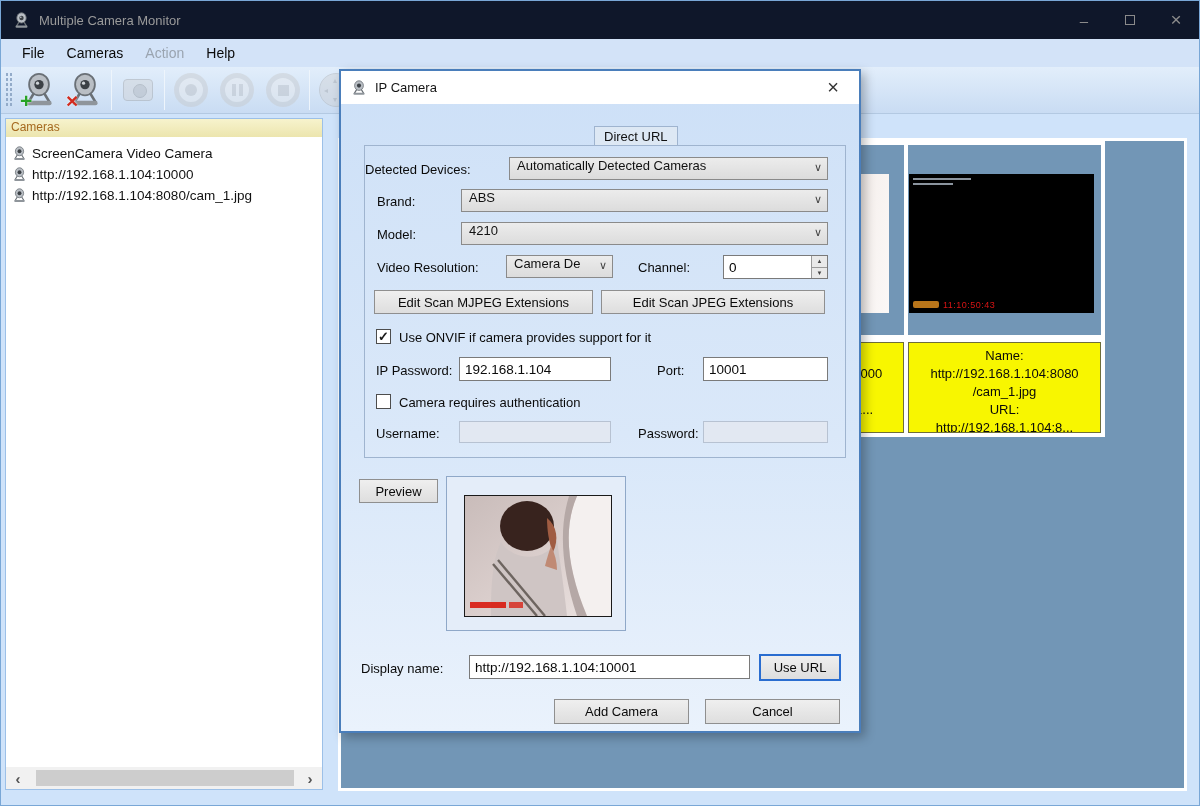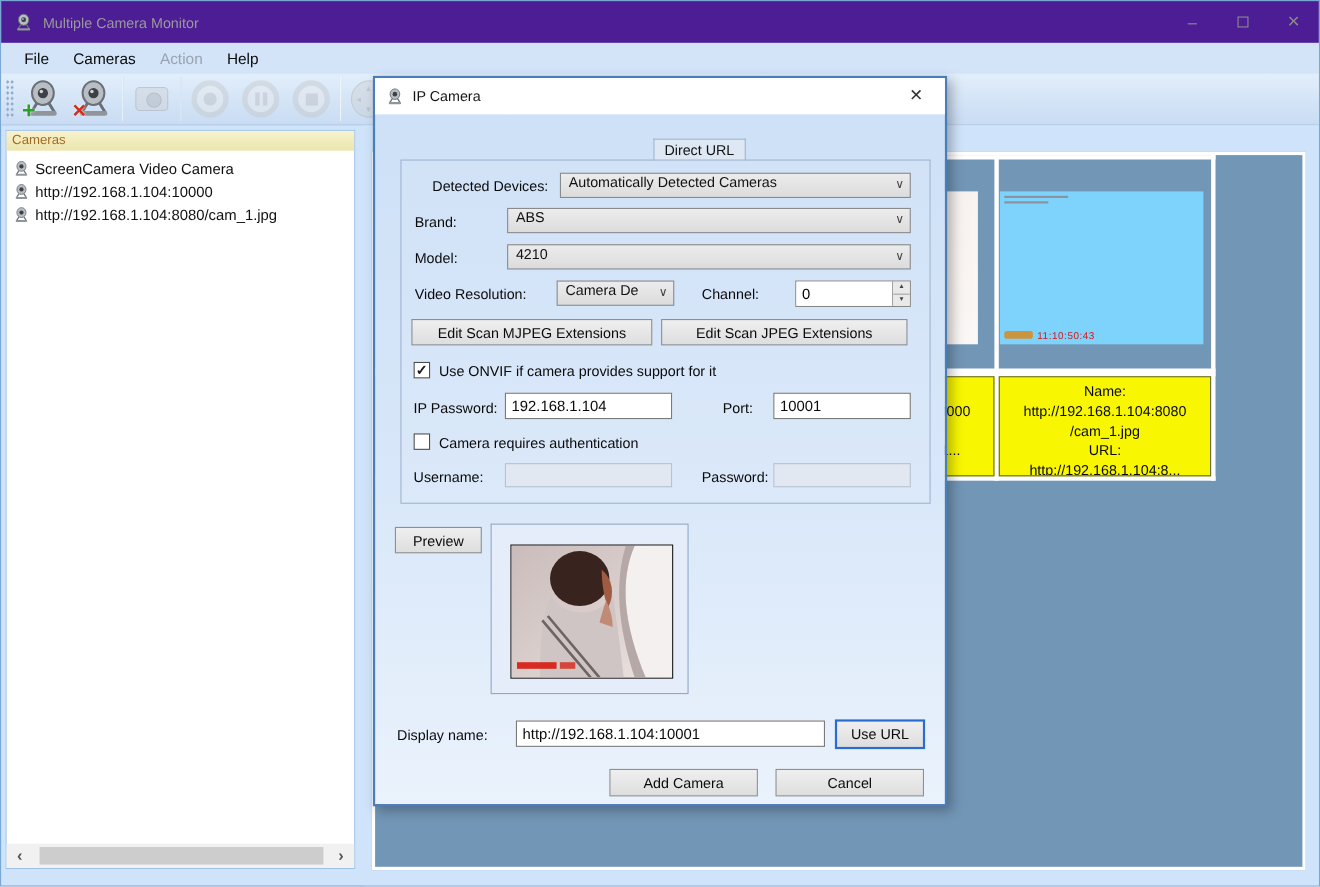--- a/index.html
+++ b/index.html
@@ -1,20 +1,20 @@
 <!DOCTYPE html>
 <html><head>
 <meta charset="utf-8">
 <style>
   * { margin:0; padding:0; box-sizing:border-box; }
   html,body { width:1200px; height:806px; font-family:"Liberation Sans", sans-serif; font-size:13px; color:#111; }
   .window { position:relative; width:1200px; height:806px; background:#cfe3fa; border:1px solid #79a7d6; overflow:hidden; }
 
   
-  .titlebar { position:absolute; left:0; top:0; width:100%; height:38px; background:#4c1d95; display:flex; align-items:center; }
+  .titlebar { position:absolute; left:0; top:0; width:100%; height:38px; background:#0f172a; display:flex; align-items:center; }
   .titlebar .app-icon { margin-left:12px; }
   .titlebar .title { margin-left:9px; color:#9a9a9a; font-size:13px; }
   .win-controls { position:absolute; right:0; top:0; height:38px; display:flex; }
   .win-btn { width:46px; height:38px; display:flex; align-items:center; justify-content:center; color:#8b8b8b; font-size:15px; }
   .max-glyph { width:10px; height:10px; border:1px solid #8b8b8b; }
 
   
   .menubar { position:absolute; left:0; top:38px; width:100%; height:28px; background:#d3e3f8; display:flex; align-items:center; padding-left:10px; }
   .menu-item { padding:4px 11px; font-size:14px; color:#0a0a0a; }
   .menu-item.disabled { color:#9aa4b0; }
@@ -47,21 +47,21 @@
   .h-scroll { height:22px; background:#f1f1f1; display:flex; align-items:center; }
   .scroll-arrow { width:24px; height:22px; display:flex; align-items:center; justify-content:center; color:#555; font-size:15px; font-weight:bold; }
   .scroll-thumb { height:16px; width:258px; background:#cdcdcd; margin-left:6px; }
 
   
   .main-viewport { position:absolute; left:330px; top:113px; right:0; bottom:0; background:#cfe3fa; }
   .grid-frame { position:absolute; left:7px; top:24px; width:849px; height:653px; background:#7296b6; border:3px solid #ffffff; }
   .gline { position:absolute; background:#ffffff; }
   .video-cell { position:absolute; overflow:hidden; }
   .video-pink { background:linear-gradient(100deg,#d9c4bd 0%,#e9dcd7 45%,#f5efec 75%,#fbf8f7 100%); }
-  .video-black { background:#7dd3fc; }
+  .video-black { background:#000000; }
   .conn-line { position:absolute; height:2px; background:#8b949e; }
   .overlay-brand { position:absolute; left:4px; bottom:5px; width:26px; height:7px; border-radius:2px; background:#d98a1f; opacity:.85; filter:blur(.4px); }
   .overlay-time { position:absolute; left:34px; bottom:3px; color:#d81414; font-size:9px; letter-spacing:.5px; }
   .info-cell { position:absolute; background:#f8f600; border:1px solid #6e6e3a; text-align:center; font-size:13px; line-height:18px; padding-top:4px; color:#0a0a0a; overflow:hidden; }
 
   
   .dialog { position:absolute; left:338px; top:68px; width:522px; height:664px; border:2px solid #4a7ebb;
     background:linear-gradient(#cde0f7 0%, #d8e7f9 55%, #eaf2fc 100%); box-shadow:4px 4px 10px rgba(0,0,0,.28); }
   .dlg-titlebar { position:absolute; left:0; top:0; width:100%; height:33px; background:#ffffff; display:flex; align-items:center; }
   .dlg-titlebar .app-icon { margin-left:10px; }
@@ -281,21 +281,21 @@
       </span>
       <span class="dlg-title">IP Camera</span>
       <div class="dlg-close">
           <span>×</span>
         </div>
     </div>
 
     <div class="tab inactive" style="left:253px; top:55px;">Direct URL</div>
 
     <div class="tab-panel">
-      <span class="f-label" style="left:0; top:16px;margin-left:28px;">Detected Devices:</span>
+      <span class="f-label" style="left:0; top:16px;">Detected Devices:</span>
       <div class="combo" style="left:144px; top:11px; width:319px;">
         <span>Automatically Detected Cameras</span>
         <span class="chev">∨</span>
       </div>
 
       <span class="f-label" style="left:12px; top:48px;">Brand:</span>
       <div class="combo" style="left:96px; top:43px; width:367px;">
         <span>ABS</span>
         <span class="chev">∨</span>
       </div>

